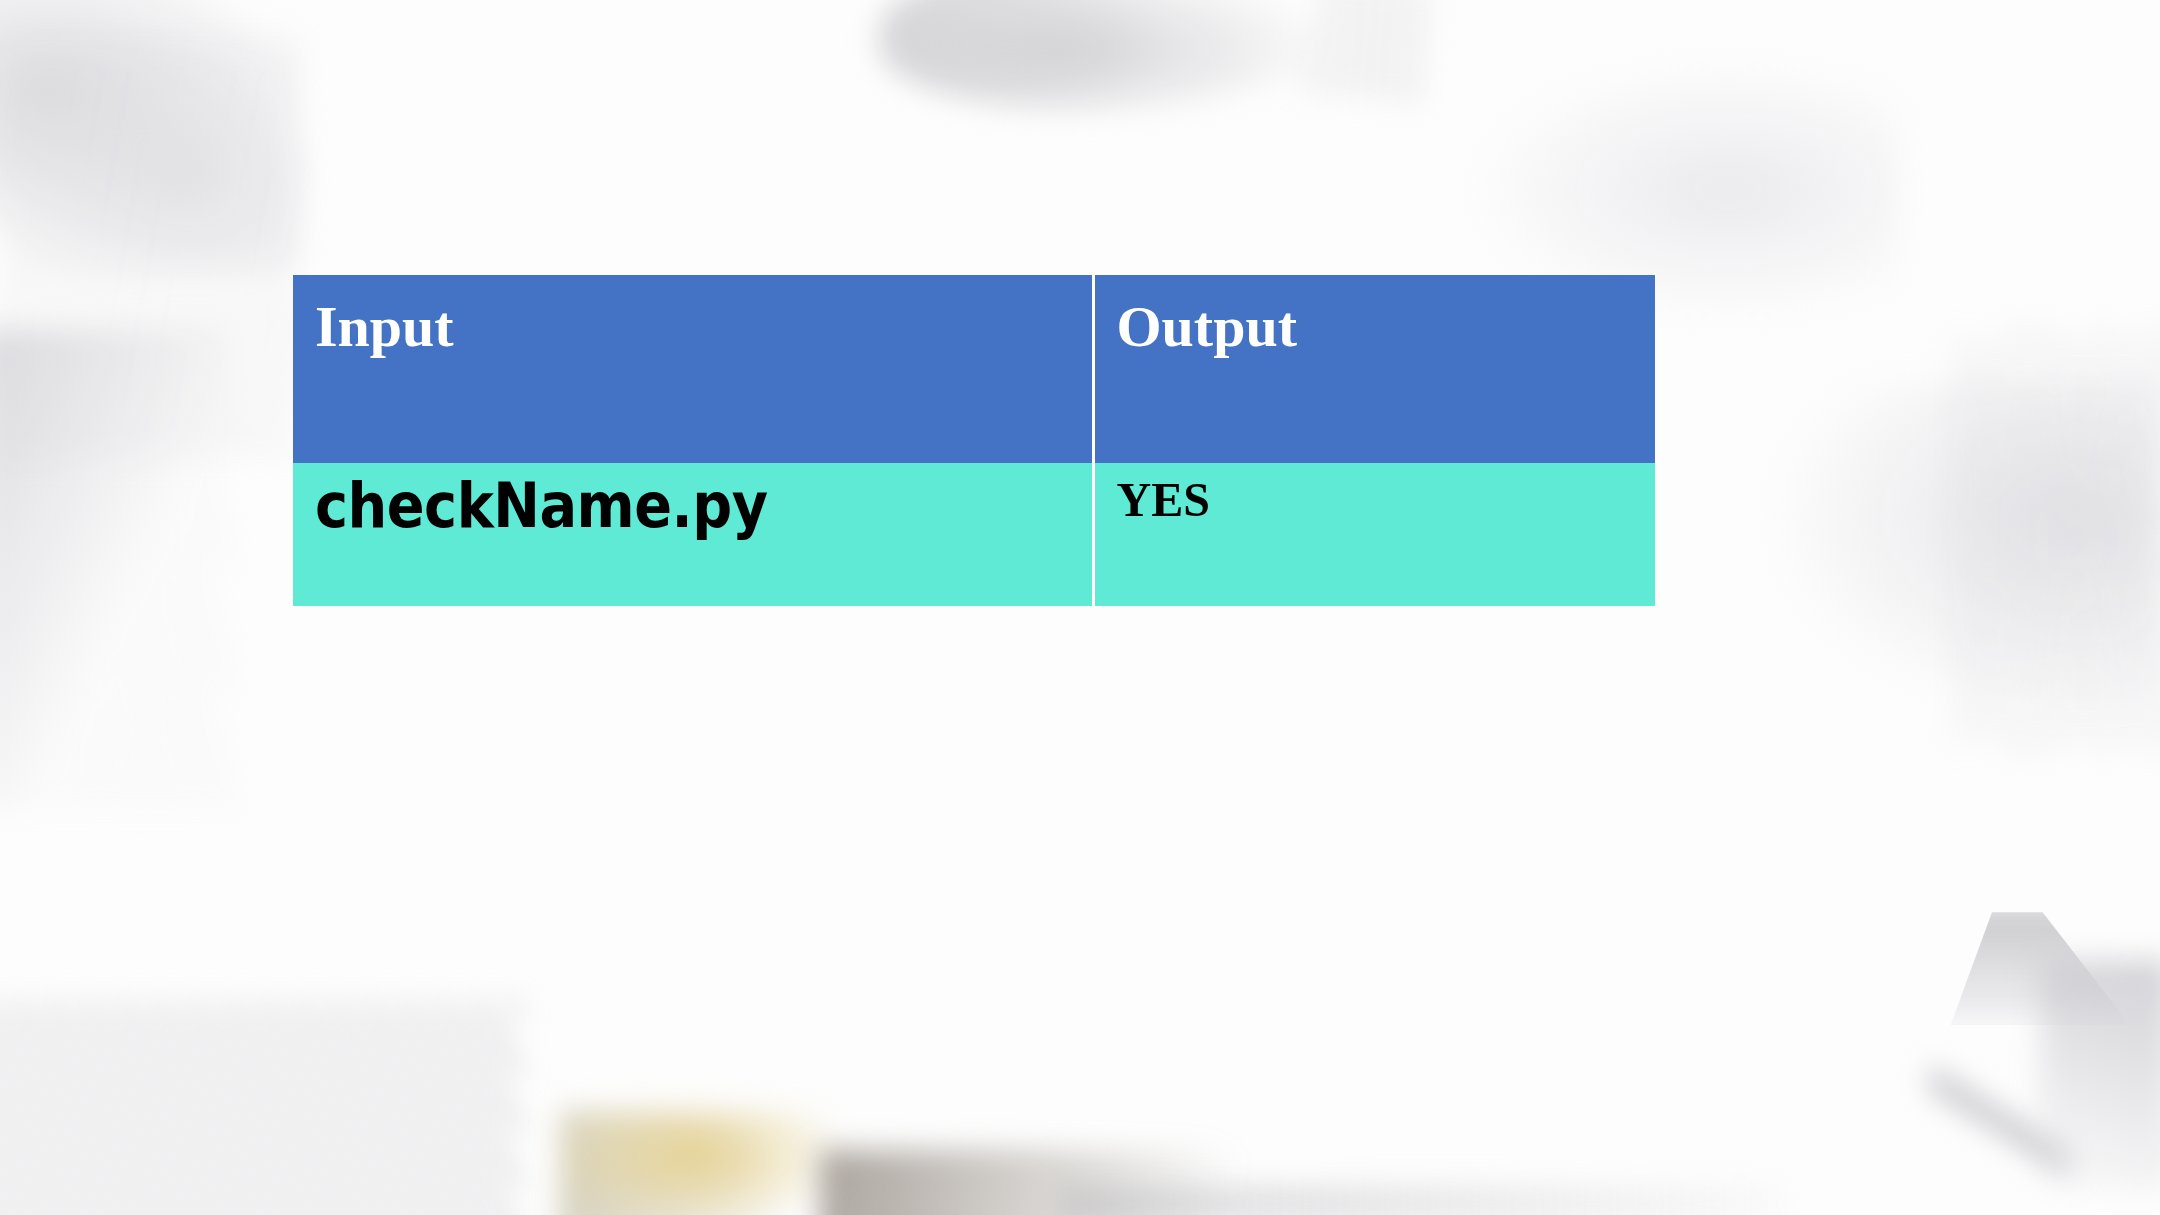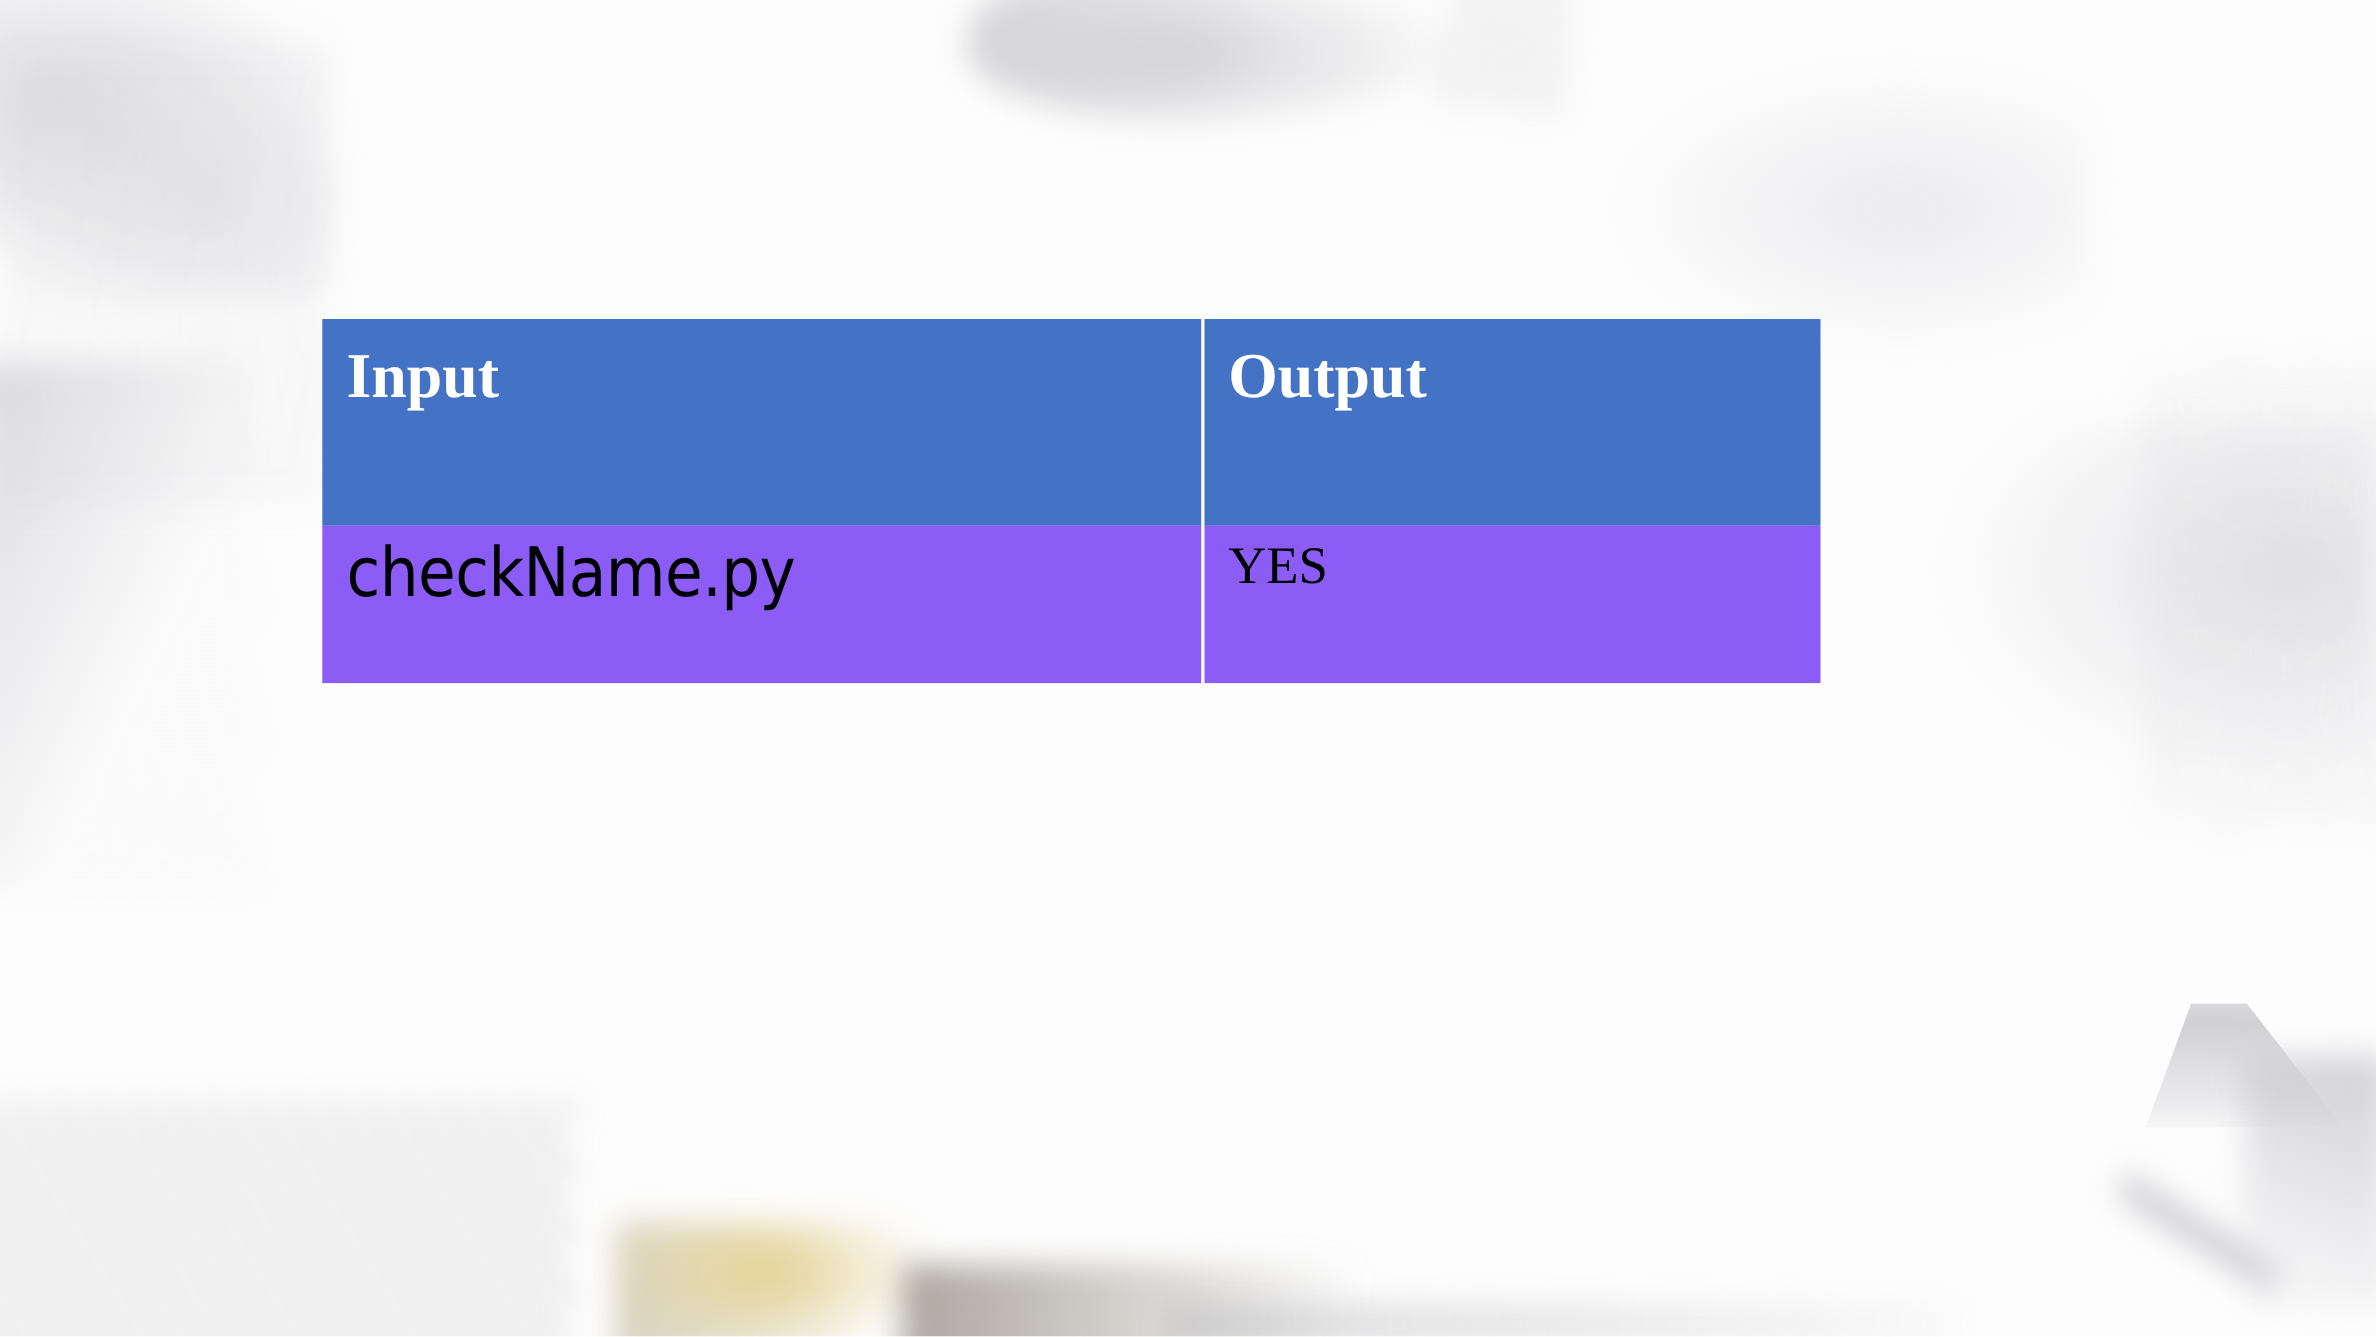--- a/index.html
+++ b/index.html
@@ -145,21 +145,21 @@
   .bg-mid-right-fade {
     left: 1470px; top: 60px;
     width: 430px; height: 260px;
     background: radial-gradient(ellipse at 60% 50%, rgba(230,230,234,.8), rgba(255,255,255,0) 72%);
   }
 
   
   .table-wrap {
     position: absolute;
     left: 293px;
-    top: 290px;
+    top: 275px;
     width: 1362px;
   }
   table.data-table {
     border-collapse: collapse;
     width: 100%;
     table-layout: fixed;
   }
   table.data-table col.col-input  { width: 800px; }
   table.data-table col.col-output { width: 562px; }
 
@@ -184,21 +184,21 @@
     vertical-align: top;
     padding: 6px 0 0 22px;
     border-right: 3px solid #ffffff;
     border-bottom: 3px solid #ffffff;
     box-sizing: border-box;
     color: #000000;
   }
   tbody td:last-child { border-right: none; }
   tbody tr:last-child td { border-bottom: none; }
 
-  tbody tr.row-odd  td { background: #8b5cf6; }
+  tbody tr.row-odd  td { background: #5eead4; font-weight: bold; }
   tbody tr.row-even td { background: #e6e9f4; }
 
   td.cell-input {
     font-family: "Liberation Sans Narrow", "DejaVu Sans Condensed", "Liberation Sans", sans-serif;
     font-stretch: condensed;
     font-size: 62px;
     line-height: 1.18;
     letter-spacing: -0.5px;
   }
   td.cell-output {

